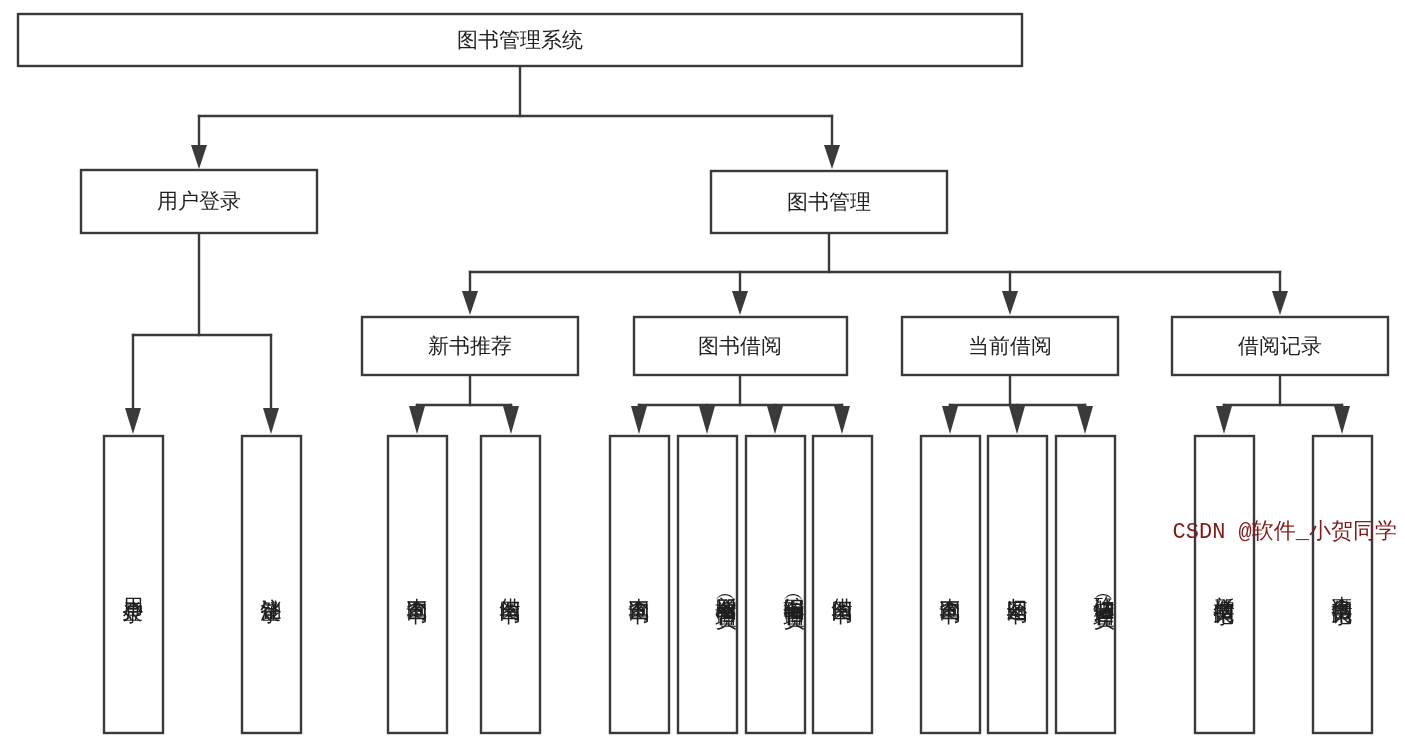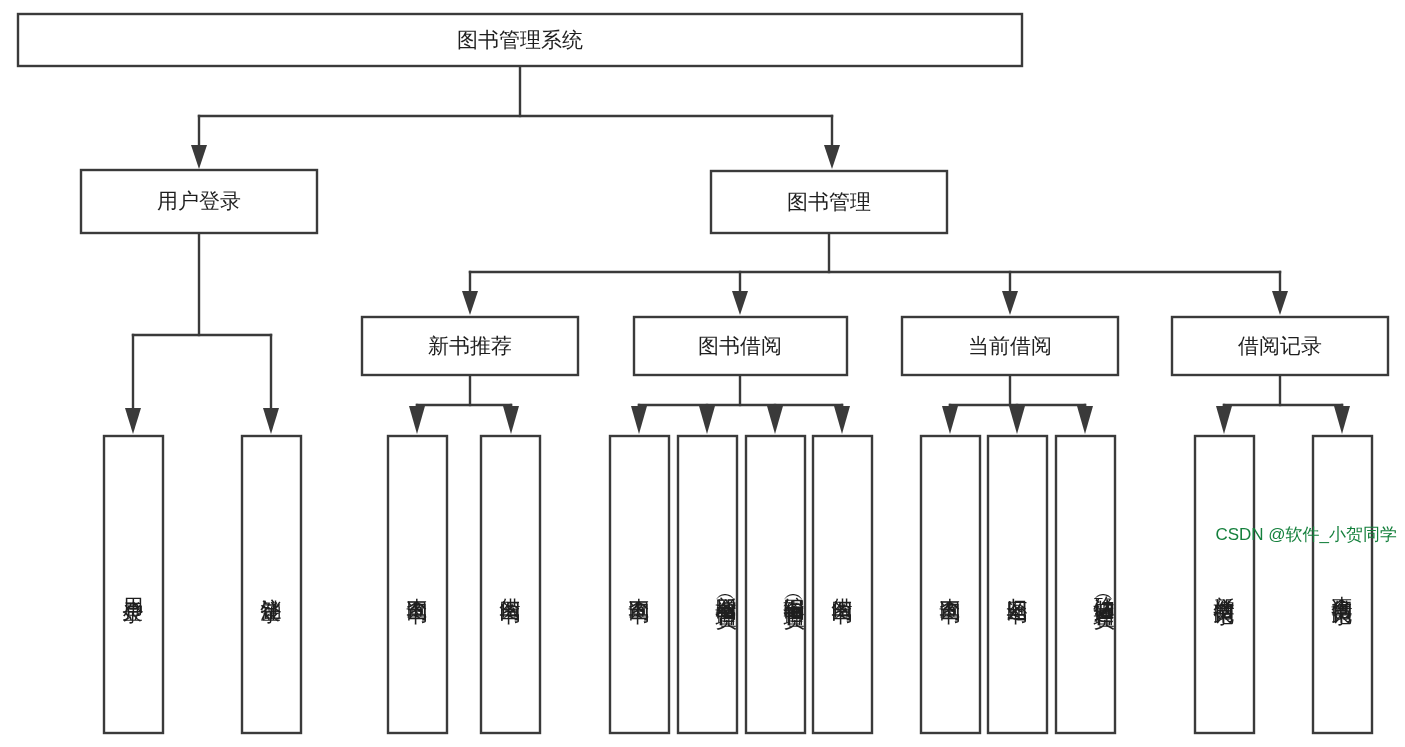--- a/index.html
+++ b/index.html
@@ -57,23 +57,23 @@
     text-orientation: upright;
     letter-spacing: 2px;
     line-height: 1;
     white-space: nowrap;
     pointer-events: none;
   }
   .watermark {
     position: absolute;
     right: 8px;
     bottom: 4px;
-    font-family: Liberation Sans, sans-serif;
-    font-size: 17px;
-    color: #15803d;
+    font-family: Liberation Mono, monospace;
+    font-size: 22px;
+    color: #7f1d1d;
     white-space: nowrap;
   }
 </style>
 </head>
 <body>
 
 <div id="diagram-root">
 
   <svg id="tree-svg" viewBox="0 0 1405 747">
     <defs></defs>

